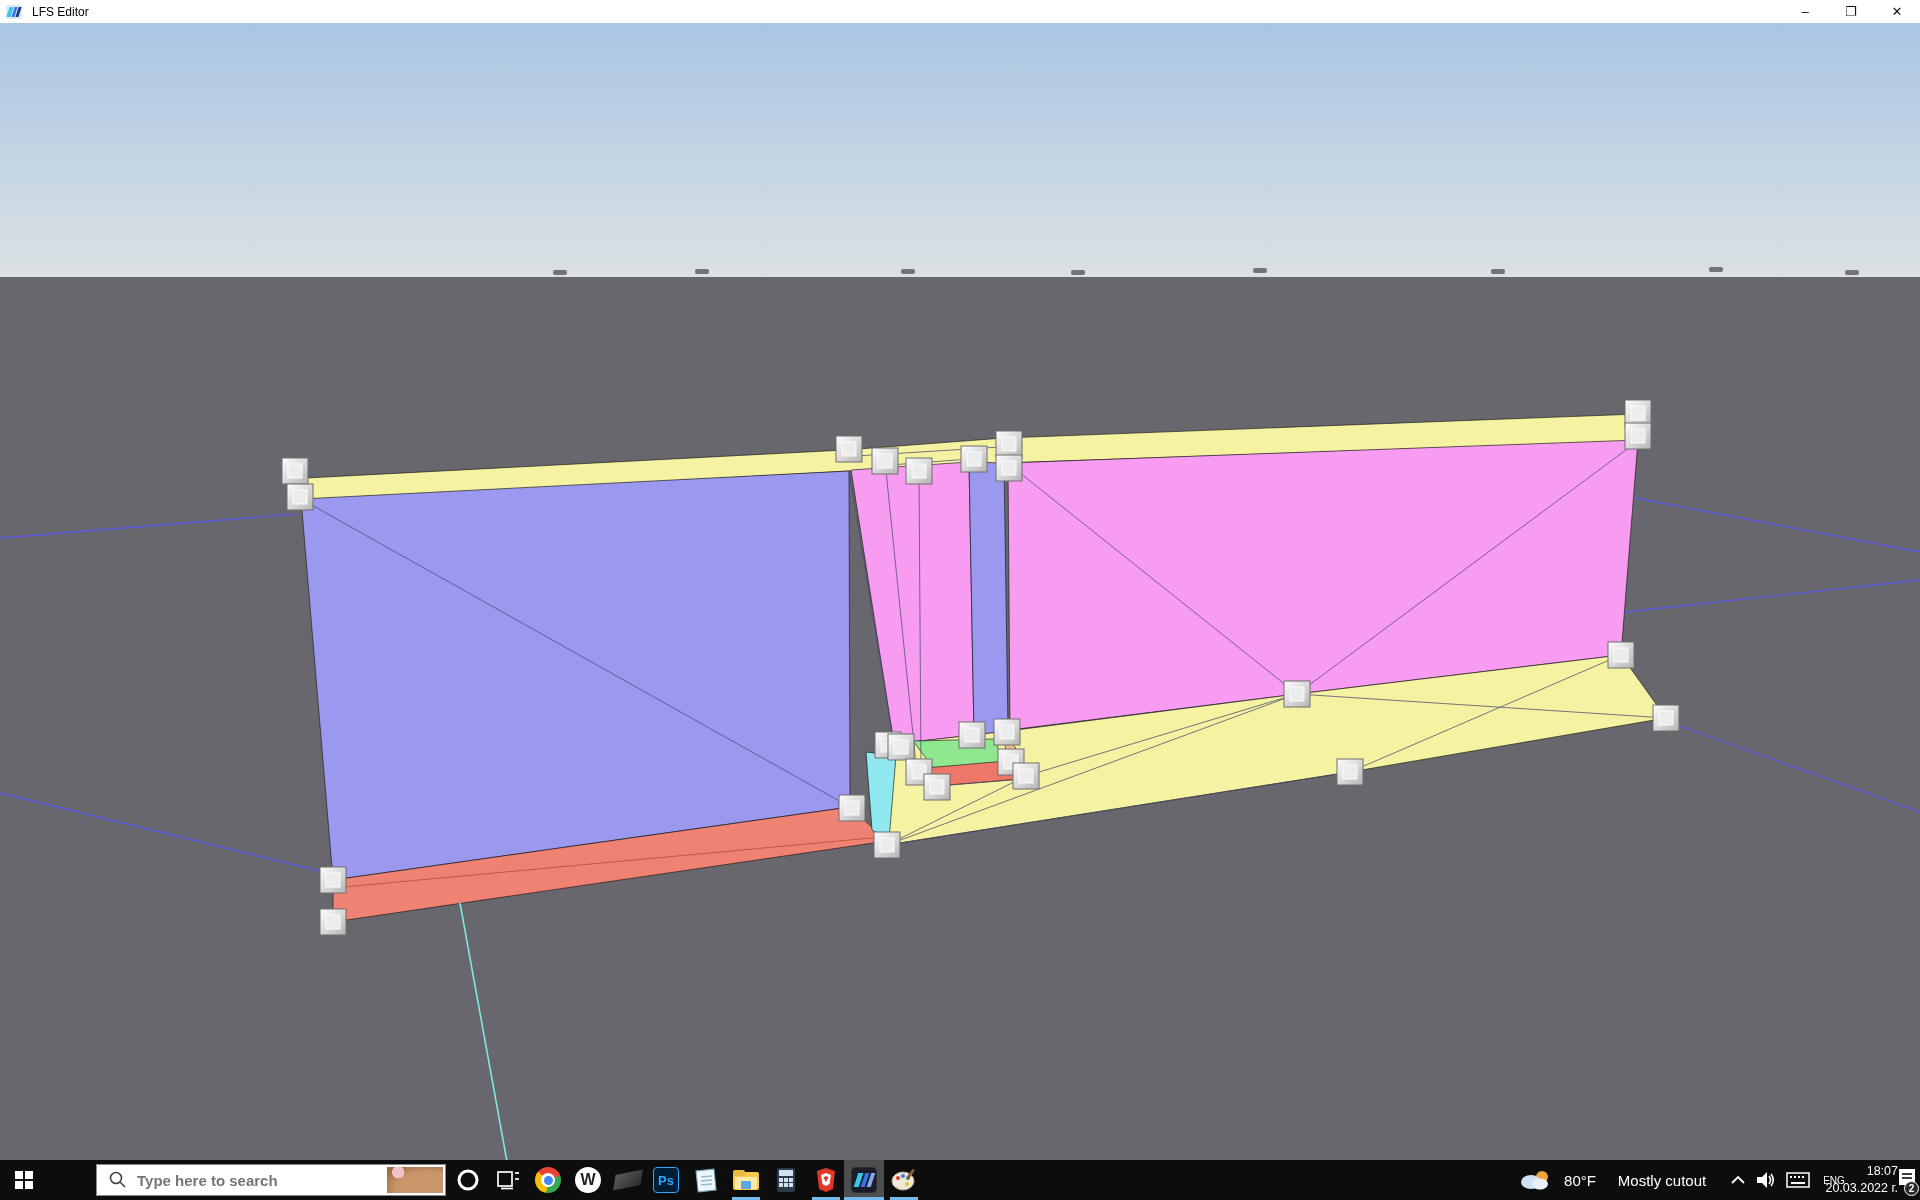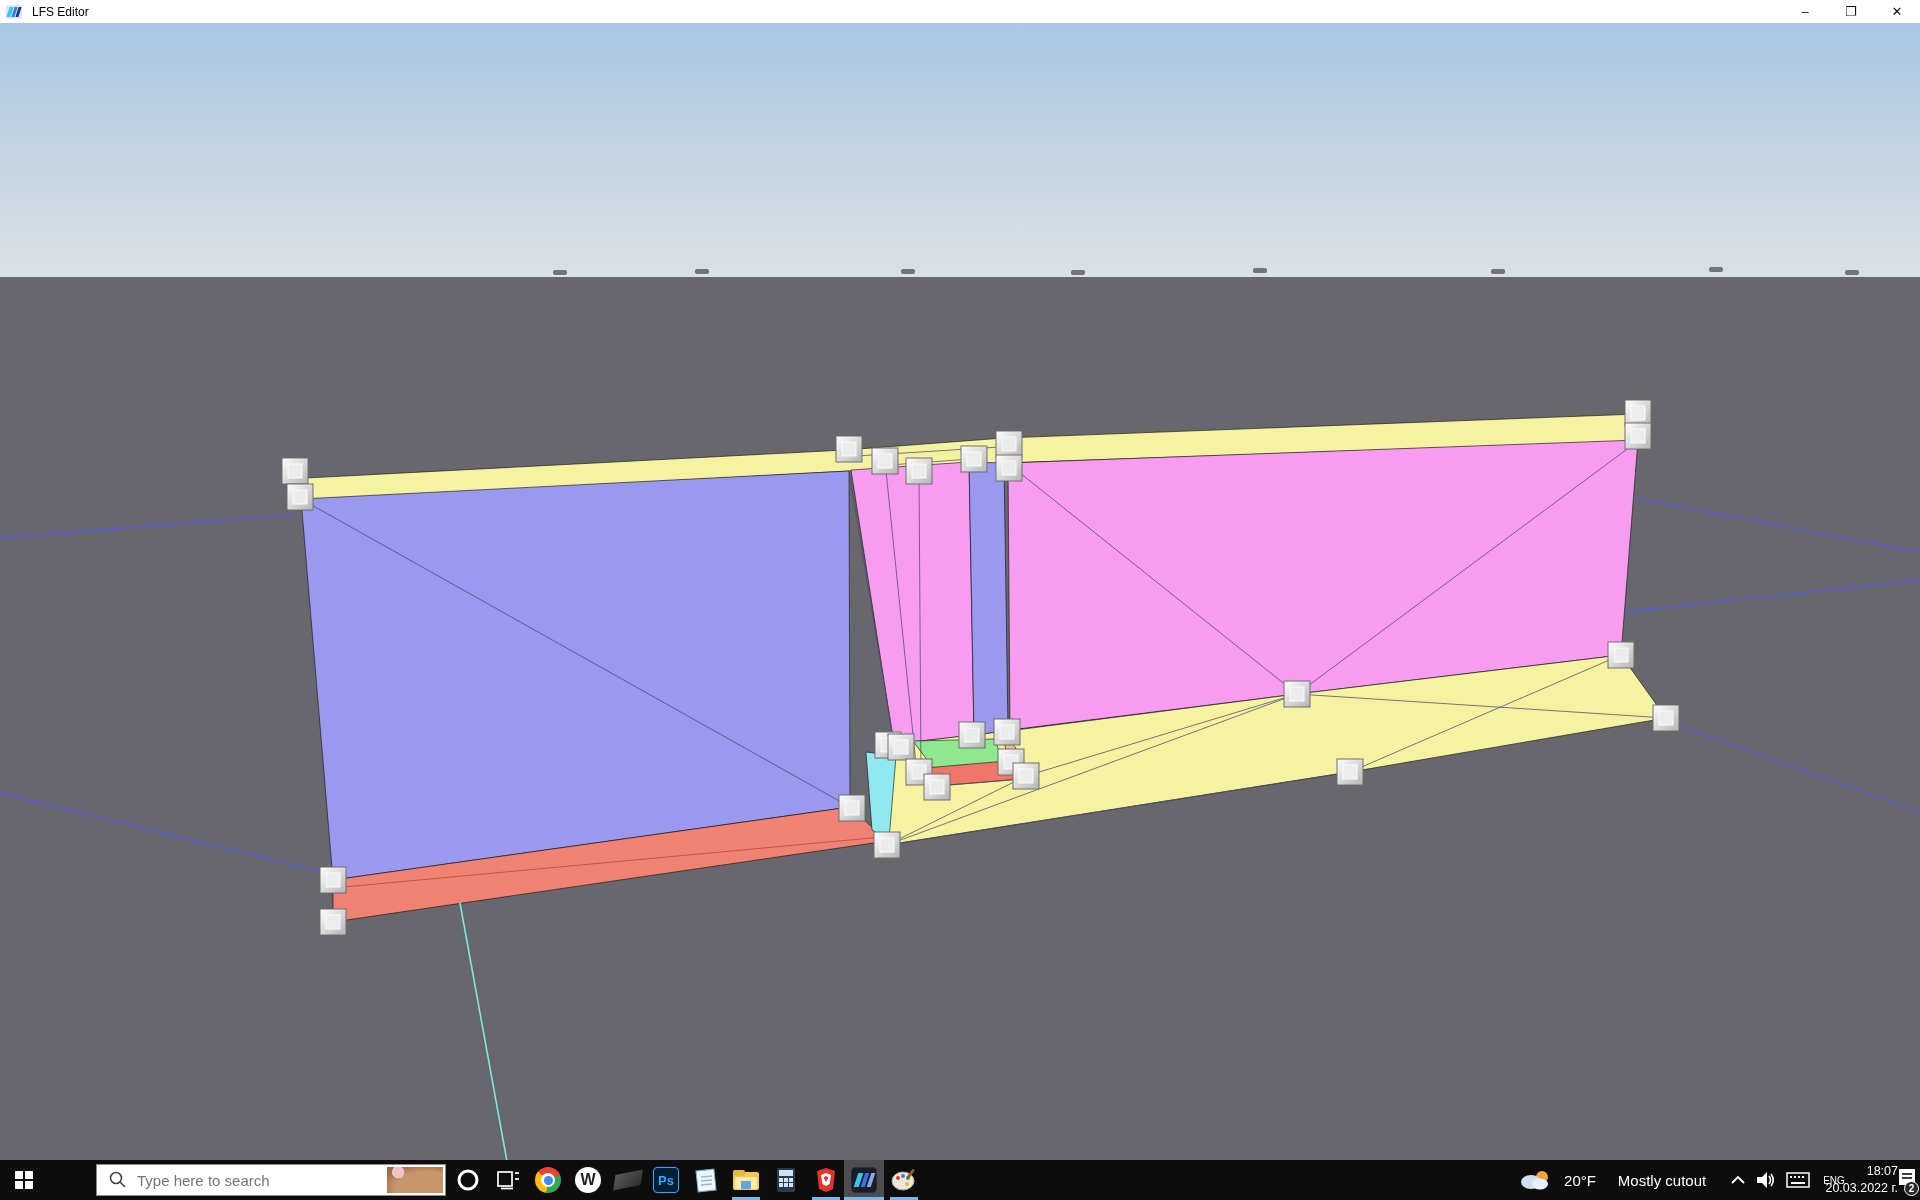--- a/index.html
+++ b/index.html
@@ -46,21 +46,21 @@
   .z2 { z-index:2; }
 
   
   #taskbar { position:absolute; left:0; top:1160px; width:1920px; height:40px; background:#0d0d0d;
              z-index:7; display:block; color:#fff; }
   .tbslot { position:absolute; top:0; height:40px; display:flex; align-items:center; justify-content:center; }
   .tbline { position:absolute; bottom:0; height:3px; background:#76b9ed; }
   #search-box { position:absolute; left:96px; top:4px; width:350px; height:32px; background:#fff;
                 border:1px solid #8a8a8a; display:flex; align-items:center; }
   #search-box input { border:0; outline:0; flex:1; font-size:15px; color:#a16207; background:transparent;
-                      font-family:"Liberation Sans",sans-serif; }
+                      font-family:"Liberation Sans",sans-serif;font-weight:bold; }
   #search-thumb { position:absolute; right:2px; top:2px; width:56px; height:26px;
                   background:
                     radial-gradient(circle at 20% 20%, #f0c0c8 0 12%, transparent 13%),
                     radial-gradient(ellipse at 70% 80%, #c9956b 0 55%, #a06a42 85%),
                     linear-gradient(135deg,#e6d2bd,#8a5a3a); }
   .traytxt { font-size:15px; color:#fff; }
   #clock { position:absolute; right:22px; top:0; height:40px; display:flex; flex-direction:column;
            align-items:flex-end; justify-content:center; font-size:12.5px; line-height:1.35; color:#fff; }
   #notif { position:absolute; right:0; top:0; width:22px; height:40px; }
   #notif-badge { position:absolute; right:1px; bottom:4px; width:15px; height:15px; border-radius:50%;
@@ -440,21 +440,21 @@
     </div>
 
     <div class="tbslot" style="left:1513px; width:44px;">
       <svg width="34" height="24">
         <circle cx="24" cy="9" r="6" fill="#f2a43a"></circle>
         <ellipse cx="13" cy="14" rx="10" ry="7" fill="#cfe0f2"></ellipse>
         <ellipse cx="22" cy="16" rx="8" ry="5.5" fill="#e8f0fa"></ellipse>
       </svg>
     </div>
     <div class="tbslot" style="left:1557px; width:46px;">
-      <span class="traytxt">20°F</span>
+      <span class="traytxt">80°F</span>
     </div>
     <div class="tbslot" style="left:1603px; width:118px;">
       <span class="traytxt">Mostly cutout</span>
     </div>
     <div class="tbslot" style="left:1725px; width:26px;">
       <svg width="14" height="10">
           <polyline points="1,8 7,2 13,8" fill="none" stroke="#fff" stroke-width="1.8"></polyline>
         </svg>
     </div>
     <div class="tbslot" style="left:1751px; width:30px;">

